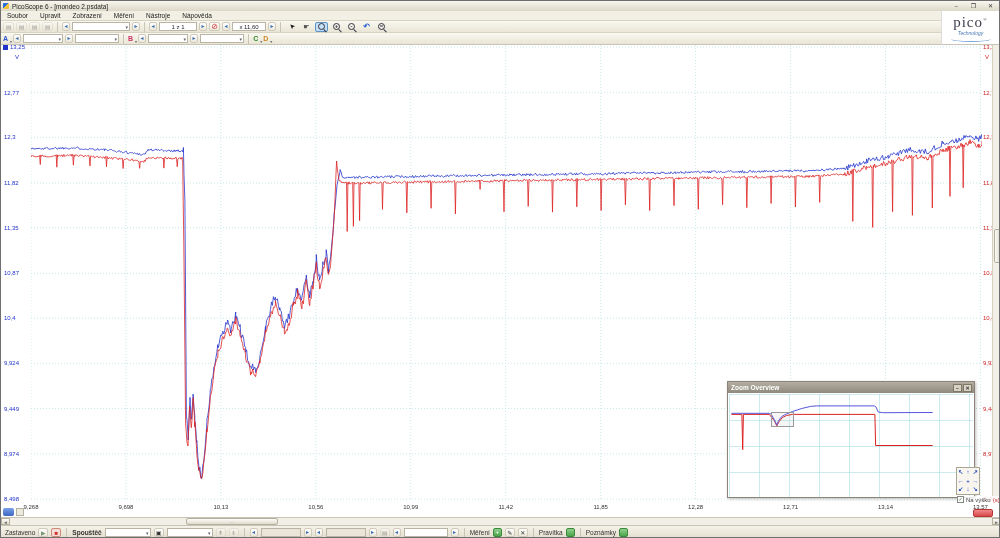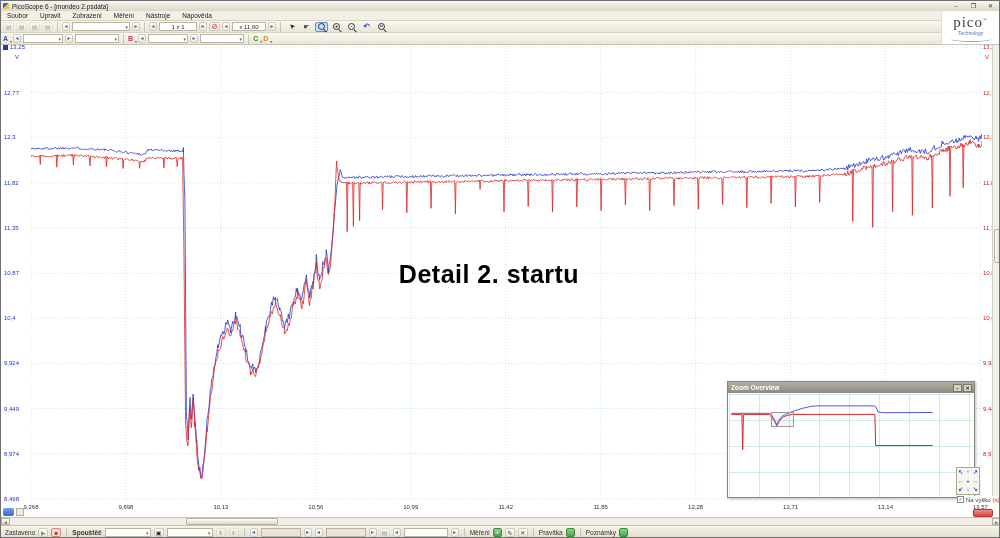--- a/index.html
+++ b/index.html
@@ -253,21 +253,20 @@
         <line x1="474.7271882981192" y1="0" x2="474.7271882981192" y2="456" stroke="#c9e7ea" stroke-width="1" stroke-dasharray="1,2"></line>
         <line x1="569.6726259577434" y1="0" x2="569.6726259577434" y2="456" stroke="#c9e7ea" stroke-width="1" stroke-dasharray="1,2"></line>
         <line x1="664.6180636173673" y1="0" x2="664.6180636173673" y2="456" stroke="#c9e7ea" stroke-width="1" stroke-dasharray="1,2"></line>
         <line x1="759.563501276991" y1="0" x2="759.563501276991" y2="456" stroke="#c9e7ea" stroke-width="1" stroke-dasharray="1,2"></line>
         <line x1="854.5089389366149" y1="0" x2="854.5089389366149" y2="456" stroke="#c9e7ea" stroke-width="1" stroke-dasharray="1,2"></line>
         <line x1="949.4543765962387" y1="0" x2="949.4543765962387" y2="456" stroke="#c9e7ea" stroke-width="1" stroke-dasharray="1,2"></line>
         <path d="M0.0 104.6L0.0 104.5L1.0 103.0L2.0 103.4L3.0 103.9L4.0 104.0L5.0 103.6L6.0 103.5L7.0 103.5L7.9 103.5L8.9 103.2L9.9 104.3L10.9 103.6L11.9 103.8L12.9 104.2L13.9 102.7L14.9 103.3L15.9 102.3L16.9 103.1L17.9 104.4L18.9 104.1L19.9 104.0L20.9 103.4L21.9 103.8L22.9 103.5L23.8 102.6L24.8 102.6L25.8 103.9L26.8 104.1L27.8 102.7L28.8 103.9L29.8 102.5L30.8 103.8L31.8 102.3L32.8 104.2L33.8 102.8L34.8 103.1L35.8 103.2L36.8 103.5L37.8 104.1L38.8 103.7L39.7 103.4L40.2 103.3L40.7 102.7L41.7 103.4L42.7 102.8L43.7 103.2L44.7 103.2L45.7 102.3L46.7 102.1L47.7 102.8L48.7 104.4L49.7 104.2L50.7 104.0L51.7 104.4L52.7 104.5L53.7 104.2L54.6 104.1L55.6 104.4L56.6 104.6L57.6 104.7L58.6 103.3L59.6 103.8L60.6 103.9L61.6 103.8L62.6 103.9L63.6 105.3L64.6 105.0L65.6 104.9L66.6 103.5L67.6 105.1L68.6 105.0L69.6 104.4L70.5 104.3L71.5 104.4L72.5 104.1L73.3 103.9L73.5 105.6L74.5 104.0L75.5 104.6L76.5 105.6L77.5 105.5L78.5 104.7L79.5 104.6L80.5 104.4L81.5 105.4L82.5 105.6L83.5 106.0L84.5 106.4L85.5 107.4L86.4 106.6L87.4 106.1L88.4 105.5L89.4 107.1L90.4 106.5L91.4 107.7L92.4 107.8L93.4 107.2L94.4 106.5L95.4 106.3L96.4 108.6L97.4 108.8L98.4 107.8L99.4 107.4L100.4 107.8L101.3 107.6L102.3 108.5L103.3 107.8L104.3 108.5L105.3 108.8L106.3 108.2L107.3 109.8L108.3 108.4L109.3 110.1L110.3 110.1L111.3 109.5L112.3 108.9L113.1 109.2L113.3 109.0L114.3 109.0L115.3 106.6L116.3 106.1L117.2 104.3L117.5 105.3L118.2 105.0L119.2 105.0L120.2 103.9L121.2 105.8L122.2 105.6L123.2 105.1L124.2 104.5L125.2 104.1L126.2 105.4L127.2 104.3L128.2 105.5L129.2 105.5L130.2 104.3L131.2 104.6L132.2 105.7L133.1 106.4L134.1 105.4L135.1 106.4L136.1 106.0L137.1 105.1L138.1 105.2L139.1 105.7L139.5 106.7L140.1 105.5L141.1 106.1L142.1 106.8L143.1 104.9L144.1 106.7L145.1 105.0L146.1 106.2L147.1 104.8L148.0 106.7L149.0 106.4L150.0 106.4L151.0 105.3L152.0 107.1L152.4 102.5L153.0 130.5L153.9 155.8L154.0 170.6L155.0 310.9L155.4 371.7L156.0 374.6L157.0 390.4L157.2 394.9L158.0 376.9L159.0 353.9L159.0 352.4L160.0 373.3L160.5 374.2L161.0 365.0L162.0 352.7L162.1 349.1L163.0 363.3L163.8 370.3L163.9 375.9L164.9 385.4L165.6 397.2L165.9 395.7L166.9 412.3L167.8 420.0L167.9 425.6L168.9 422.1L169.9 433.2L170.5 433.4L170.9 430.6L171.9 419.4L172.9 417.0L173.1 413.1L173.9 405.0L174.9 392.2L175.9 377.5L176.0 373.4L176.9 370.2L177.9 363.0L178.9 352.9L179.3 344.2L179.8 343.8L180.8 333.6L181.8 333.1L182.6 326.2L182.8 322.2L183.8 320.9L184.8 313.3L185.8 307.8L186.8 299.6L187.0 302.9L187.8 300.9L188.8 294.3L189.8 289.9L190.8 290.5L191.4 287.8L191.8 286.2L192.8 289.0L193.8 285.3L194.7 277.6L195.7 278.3L195.9 279.3L196.7 275.0L197.7 279.7L198.7 280.2L199.7 288.0L200.3 283.6L200.7 281.7L201.7 276.5L202.7 278.2L203.7 275.5L204.7 267.0L204.7 273.9L205.7 271.4L206.7 274.9L207.7 279.8L208.7 281.5L209.1 279.5L209.7 289.3L210.6 292.9L211.6 289.9L212.6 293.1L213.6 301.1L214.6 302.3L214.6 307.2L215.6 304.8L216.6 315.4L217.6 316.7L218.6 321.8L219.6 321.1L220.1 322.1L220.6 323.5L221.6 318.9L222.6 324.9L223.6 322.1L224.6 323.5L224.6 327.5L225.6 323.5L226.5 322.9L227.5 319.5L228.5 317.1L229.0 310.6L229.5 307.2L230.5 303.8L231.5 300.0L232.5 295.0L233.5 289.9L234.5 281.4L234.5 285.9L235.5 275.8L236.5 273.6L237.5 271.3L238.5 271.9L239.5 264.3L240.0 260.6L240.5 256.9L241.4 260.4L242.4 251.7L243.4 254.8L244.4 252.3L244.4 255.5L245.4 254.7L246.4 253.9L247.4 260.3L248.4 264.9L248.8 262.7L249.4 265.8L250.4 266.5L251.4 276.1L252.4 276.2L253.3 282.1L253.4 283.8L254.4 278.5L255.4 274.2L256.4 277.8L257.3 268.9L257.7 271.1L258.3 274.1L259.3 265.3L260.3 260.1L261.3 259.9L262.1 259.4L262.3 259.5L263.3 252.6L264.3 251.9L265.3 243.4L266.3 247.7L266.5 243.3L267.3 249.3L268.3 248.5L269.3 251.2L270.3 255.3L270.9 252.6L271.3 250.2L272.3 245.7L273.2 239.0L274.2 236.8L275.2 232.1L275.3 230.0L276.2 239.1L277.2 245.8L278.2 246.0L278.7 253.0L279.2 250.2L280.2 241.0L281.2 240.9L282.0 236.5L282.2 238.2L283.2 229.1L284.2 225.6L285.2 215.7L285.3 209.5L286.2 221.2L287.2 230.6L288.1 229.5L288.6 234.8L289.1 232.6L290.1 230.2L291.1 226.8L291.9 216.6L292.1 218.5L293.1 219.7L294.1 214.3L295.1 211.2L295.2 204.7L296.1 211.3L297.1 222.0L297.4 228.0L298.1 219.0L299.1 215.0L299.6 211.6L300.1 206.4L301.1 196.1L302.1 186.5L302.9 172.8L303.1 168.7L304.0 162.4L305.0 151.3L306.0 140.1L306.3 139.2L307.0 135.1L308.0 131.5L309.0 126.8L309.1 124.6L310.0 126.8L311.0 130.8L311.8 132.5L312.0 132.4L313.0 133.0L314.0 133.1L315.0 132.7L316.0 132.8L317.0 131.8L318.0 133.0L319.0 132.1L319.9 132.7L320.9 132.1L321.9 132.4L322.9 131.4L323.9 133.5L324.9 132.2L325.9 131.9L326.9 133.3L327.9 131.3L328.9 131.2L329.9 132.7L330.9 133.3L331.9 132.2L332.9 132.7L333.9 132.0L334.8 131.6L335.8 131.9L336.8 131.5L337.8 132.7L338.3 132.7L338.8 132.5L339.8 133.5L340.8 131.8L341.8 131.4L342.8 131.4L343.8 133.1L344.8 131.8L345.8 131.0L346.8 133.2L347.8 131.9L348.8 132.4L349.8 131.5L350.7 131.3L351.7 132.5L352.7 132.6L353.7 131.3L354.7 131.2L355.7 132.1L356.7 130.8L357.7 131.5L358.7 130.8L359.7 133.0L360.7 130.6L361.7 131.6L362.7 133.0L363.7 131.9L364.7 130.6L365.7 130.8L366.6 130.7L367.6 130.9L368.6 131.1L369.6 132.6L370.6 130.6L371.6 131.2L372.6 132.5L373.6 132.3L374.6 131.0L375.6 132.7L376.6 132.1L377.6 132.6L378.6 131.2L379.6 131.7L380.6 132.2L381.5 130.5L382.4 132.6L382.5 131.9L383.5 132.5L384.5 130.6L385.5 132.3L386.5 131.1L387.5 132.1L388.5 132.0L389.5 130.5L390.5 131.0L391.5 132.1L392.5 130.4L393.5 132.3L394.5 130.8L395.5 131.5L396.5 131.4L397.4 130.0L398.4 130.1L399.4 130.7L400.4 131.5L401.4 130.0L402.4 130.0L403.4 131.8L404.4 130.8L405.4 131.9L406.4 129.9L407.4 131.1L408.4 131.1L409.4 131.9L410.4 130.5L411.4 131.2L412.4 132.1L413.3 132.0L414.3 130.8L415.3 131.6L416.3 129.8L417.3 131.4L418.3 131.3L419.3 130.0L420.3 130.2L421.3 130.6L422.3 129.6L423.3 130.0L424.3 130.7L425.3 131.7L426.3 129.8L427.3 131.7L428.2 131.7L429.2 130.4L430.2 131.3L431.2 130.4L432.2 131.2L433.2 131.6L434.2 130.2L435.2 129.5L436.2 131.6L437.2 130.4L438.2 130.1L439.2 130.1L440.2 131.5L441.2 130.1L442.2 130.9L443.2 130.6L444.1 130.0L445.1 131.0L446.1 131.3L447.1 129.7L448.1 129.5L448.7 129.4L449.1 129.9L450.1 131.4L451.1 131.2L452.1 130.6L453.1 130.4L454.1 129.8L455.1 130.7L456.1 130.5L457.1 130.5L458.1 130.0L459.1 130.5L460.0 129.6L461.0 129.2L462.0 131.3L463.0 129.8L464.0 130.6L465.0 130.1L466.0 129.9L467.0 129.1L468.0 129.3L469.0 130.3L470.0 130.2L471.0 129.2L472.0 130.9L473.0 129.1L474.0 130.7L474.9 130.8L475.9 130.0L476.9 129.8L477.9 130.8L478.9 128.8L479.9 130.0L480.9 129.1L481.9 130.9L482.9 128.9L483.9 130.9L484.9 129.8L485.9 129.8L486.9 128.8L487.9 129.0L488.9 128.8L489.9 130.4L490.8 130.9L491.8 128.9L492.8 130.3L493.8 129.1L494.8 130.8L495.8 128.6L496.8 129.9L497.8 128.8L498.8 130.9L499.8 128.7L500.8 130.1L501.8 130.3L502.8 129.8L503.8 128.7L504.8 128.5L505.8 130.4L506.7 130.5L507.7 129.7L508.7 129.0L509.7 130.2L510.7 130.1L511.7 130.1L512.7 130.7L513.7 129.1L514.7 129.9L514.9 130.7L515.7 129.4L516.7 130.3L517.7 129.8L518.7 129.6L519.7 130.0L520.7 128.5L521.6 128.5L522.6 130.1L523.6 129.9L524.6 130.4L525.6 128.2L526.6 129.3L527.6 128.4L528.6 129.8L529.6 129.1L530.6 129.4L531.6 129.2L532.6 128.8L533.6 130.2L534.6 128.1L535.6 130.3L536.6 129.7L537.5 129.1L538.5 128.3L539.5 128.1L540.5 128.0L541.5 130.1L542.5 129.0L543.5 128.4L544.5 130.1L545.5 127.9L546.5 130.0L547.5 128.8L548.5 128.9L549.5 127.8L550.5 127.8L551.5 128.5L552.4 129.7L553.4 128.5L554.4 130.1L555.4 129.7L556.4 129.9L557.4 129.6L558.4 129.3L559.4 129.2L560.4 128.8L561.4 128.5L562.4 129.5L563.4 128.3L564.4 129.2L565.4 128.3L566.4 128.7L567.4 128.3L568.3 129.4L569.3 128.2L570.3 129.4L571.3 129.9L572.3 129.7L573.3 129.1L574.3 128.2L575.3 129.6L576.3 129.8L577.3 128.0L578.3 127.7L579.3 129.1L580.3 128.7L581.2 128.2L581.3 128.9L582.3 127.4L583.3 129.4L584.2 129.6L585.2 128.1L586.2 128.7L587.2 127.8L588.2 127.3L589.2 128.7L590.2 127.4L591.2 128.1L592.2 127.7L593.2 127.8L594.2 129.2L595.2 127.6L596.2 127.6L597.2 127.4L598.2 127.6L599.1 128.6L600.1 127.9L601.1 127.7L602.1 127.2L603.1 127.3L604.1 127.1L605.1 128.2L606.1 128.1L607.1 127.6L608.1 128.6L609.1 127.2L610.1 127.7L611.1 128.8L612.1 127.6L613.1 127.0L614.1 127.3L615.0 128.4L616.0 128.0L617.0 127.9L618.0 127.3L619.0 128.0L620.0 127.9L621.0 127.1L622.0 127.9L623.0 127.4L624.0 129.1L625.0 128.6L626.0 127.6L627.0 128.7L628.0 127.9L629.0 129.0L630.0 127.2L630.9 127.1L631.9 127.7L632.9 127.1L633.9 128.6L634.9 128.3L635.9 128.4L636.9 128.4L637.9 127.5L638.9 128.8L639.9 126.8L640.9 127.8L641.9 128.8L642.9 128.0L643.9 126.7L644.9 128.7L645.8 127.5L646.8 127.3L647.4 127.5L647.8 128.3L648.8 127.5L649.8 126.4L650.8 128.2L651.8 127.3L652.8 128.2L653.8 128.4L654.8 126.3L655.8 127.5L656.8 128.0L657.8 126.7L658.8 128.1L659.8 126.7L660.8 126.8L661.7 127.4L662.7 126.9L663.7 127.0L664.7 126.5L665.7 127.3L666.7 126.1L667.7 126.4L668.7 127.8L669.7 128.0L670.7 127.2L671.7 126.2L672.7 126.4L673.7 126.9L674.7 127.0L675.7 127.1L676.7 126.1L677.6 128.0L678.6 126.2L679.6 128.0L680.6 125.9L681.6 126.3L682.6 125.9L683.6 125.8L684.6 126.1L685.6 127.8L686.6 127.2L687.6 126.3L688.6 127.5L689.6 126.3L690.6 126.8L691.6 127.5L692.5 127.3L693.5 127.4L694.5 127.1L695.5 126.8L696.5 126.3L697.5 125.8L698.5 126.5L699.5 125.6L700.5 126.2L701.5 127.0L702.5 127.1L703.5 127.2L704.5 126.9L705.5 126.8L706.5 127.2L707.5 126.0L708.4 127.7L709.4 125.9L710.4 127.7L711.4 125.4L712.4 127.7L713.4 127.7L713.6 126.5L714.4 127.3L715.4 127.4L716.4 127.6L717.4 127.2L718.4 125.6L719.4 125.4L720.4 126.8L721.4 127.3L722.4 125.7L723.4 127.3L724.3 126.4L725.3 127.5L726.3 126.5L727.3 126.4L728.3 125.9L729.3 127.5L730.3 126.2L731.3 126.0L732.3 127.2L733.3 125.3L734.3 126.8L735.3 125.3L736.3 126.6L737.3 126.5L738.3 126.1L739.2 126.2L740.2 126.8L741.2 126.3L742.2 125.0L743.2 125.7L744.2 126.6L745.2 126.6L746.2 126.4L747.2 126.6L748.2 125.1L749.2 125.9L750.2 125.5L751.2 126.2L752.2 126.3L753.2 125.2L754.2 126.1L755.1 124.9L756.1 126.2L757.1 125.1L758.1 126.8L759.1 124.8L760.1 126.0L761.1 126.8L762.1 126.3L763.1 125.3L764.1 124.8L765.1 126.2L766.1 125.0L767.1 125.3L768.1 125.5L769.1 126.5L770.1 124.8L771.0 125.5L772.0 126.5L773.0 126.8L774.0 126.9L775.0 125.5L776.0 126.6L777.0 125.6L778.0 125.5L779.0 125.7L779.9 125.6L780.0 125.2L781.0 125.7L782.0 125.2L783.0 125.3L784.0 125.8L785.0 125.2L785.9 125.1L786.9 125.0L787.9 125.4L788.9 125.6L789.9 125.4L790.9 123.9L791.9 125.0L792.9 125.8L793.9 125.7L794.9 124.6L795.9 123.9L796.9 125.2L797.9 123.7L798.9 124.1L799.9 123.7L800.9 124.9L801.8 125.1L802.8 124.8L803.8 123.1L804.8 123.4L805.8 124.8L806.8 123.0L807.8 124.0L808.8 124.0L809.8 122.9L810.8 124.1L811.8 123.2L812.8 123.7L813.0 122.8L813.8 124.4L814.8 124.3L815.8 121.0L816.8 125.0L817.7 119.6L818.7 122.6L819.7 119.7L820.7 120.6L821.7 121.3L822.7 118.4L823.7 122.5L824.7 120.0L825.7 118.7L826.7 120.7L827.7 120.8L828.7 117.1L829.7 119.9L830.7 119.0L831.7 117.8L832.6 116.4L833.6 118.6L834.6 117.1L835.1 118.5L835.6 113.9L836.6 117.7L837.6 113.0L838.6 113.5L839.6 115.9L840.6 115.0L841.6 113.2L842.6 112.9L843.6 115.4L844.6 114.8L845.6 111.9L846.6 115.4L847.6 115.0L848.5 115.7L849.5 113.7L850.5 111.8L851.5 110.3L852.5 114.9L853.5 114.5L854.5 111.7L855.5 113.1L856.5 111.4L857.2 110.3L857.5 113.4L858.5 112.2L859.5 109.1L860.5 109.0L861.5 109.7L862.5 107.7L863.5 108.4L864.4 109.0L865.4 110.1L866.4 107.6L867.4 110.6L868.4 106.3L869.4 105.3L870.4 108.8L871.4 106.0L872.4 104.6L873.4 105.1L874.4 107.7L875.4 103.8L876.4 107.5L877.4 103.6L878.4 105.7L879.2 102.3L879.3 102.7L880.3 106.5L881.3 105.6L882.3 105.6L883.3 107.4L884.3 106.2L885.3 107.7L886.3 107.3L887.3 106.4L888.3 104.6L889.3 108.4L890.3 105.0L891.3 104.8L892.3 105.7L893.3 108.6L894.3 103.9L895.2 107.1L896.2 109.1L896.9 108.3L897.2 108.9L898.2 107.4L899.2 106.5L900.2 106.6L901.2 104.5L902.2 102.5L903.2 100.5L904.2 105.2L905.2 103.8L906.2 103.4L907.2 102.8L908.2 102.9L909.2 102.2L910.2 101.9L911.1 96.1L912.1 98.7L912.4 97.4L913.1 98.8L914.1 99.8L915.1 98.3L916.1 98.4L917.1 99.4L918.1 98.1L919.1 96.7L920.1 96.9L921.1 94.8L922.1 95.5L923.1 98.0L924.1 96.6L925.1 93.7L926.0 97.9L927.0 95.6L927.8 96.4L928.0 93.0L929.0 95.5L930.0 95.4L931.0 93.4L932.0 94.5L933.0 90.4L934.0 92.9L935.0 90.5L936.0 91.8L937.0 91.5L938.0 91.9L938.9 91.7L939.0 90.5L940.0 91.5L941.0 92.0L941.9 93.0L942.9 94.6L943.9 94.3L944.9 90.9L945.9 94.0L946.9 92.6L947.7 96.4L947.9 95.1L948.9 90.8L949.9 93.9L950.9 89.0L951.0 89.3" fill="none" stroke="#2233cc" stroke-width="0.8" stroke-linejoin="round"></path>
         <path d="M0.0 111.3L0.0 111.9L1.0 110.3L2.0 111.3L3.0 110.9L4.0 111.8L5.0 111.9L6.0 111.5L7.0 111.6L7.9 111.0L8.6 110.6L8.9 114.8L9.3 119.5L9.9 109.9L9.9 111.6L10.9 110.5L11.9 110.2L12.9 111.8L13.9 110.7L14.9 112.0L15.9 111.8L16.9 111.7L17.9 111.9L18.9 111.7L19.9 111.8L20.9 111.6L21.9 111.0L22.9 111.0L23.8 110.6L24.8 110.8L25.2 109.7L25.8 121.6L25.8 122.2L26.5 109.9L26.8 111.8L27.8 110.3L28.8 110.3L29.8 111.2L30.8 109.8L31.8 111.8L32.8 109.4L33.8 111.6L34.8 110.6L35.8 110.3L36.8 109.8L37.8 110.6L38.8 109.9L39.7 110.2L40.2 109.3L40.7 111.2L41.7 109.5L41.7 109.3L42.4 120.1L42.7 115.2L43.1 109.9L43.7 111.4L44.7 109.6L45.7 110.3L46.7 110.4L47.7 111.6L48.7 110.2L49.7 110.1L50.7 110.4L51.7 110.6L52.7 112.1L53.7 110.5L54.6 110.4L55.6 111.5L56.6 110.5L57.6 110.3L58.3 112.3L58.6 116.0L59.0 120.9L59.6 111.1L59.6 110.9L60.6 111.3L61.6 111.8L62.6 110.9L63.6 112.9L64.6 112.2L65.6 111.4L66.6 111.3L67.6 112.8L68.6 112.2L69.6 111.7L70.5 112.4L71.5 113.1L72.5 111.8L73.3 112.2L73.5 113.5L74.5 112.2L74.9 111.3L75.5 121.7L75.5 121.0L76.2 111.6L76.5 112.2L77.5 113.9L78.5 112.4L79.5 113.3L80.5 112.4L81.5 114.3L82.5 112.7L83.5 112.5L84.5 112.5L85.5 113.0L86.4 113.5L87.4 114.9L88.4 112.9L89.4 114.1L90.4 113.4L91.4 113.3L91.4 113.2L92.1 123.5L92.4 120.0L92.7 115.3L93.4 114.2L94.4 114.4L95.4 113.5L96.4 113.9L97.4 114.8L98.4 115.1L99.4 115.6L100.4 114.3L101.3 113.9L102.3 116.1L103.3 115.5L104.3 115.2L105.3 115.4L106.3 115.2L107.3 116.6L108.0 116.5L108.3 120.8L108.6 123.3L109.3 116.6L109.3 116.5L110.3 116.9L111.3 115.9L112.3 117.1L113.1 117.2L113.3 115.3L114.3 116.2L115.3 113.2L116.3 113.7L117.2 113.4L117.5 112.5L118.2 113.0L119.2 113.0L120.2 113.2L121.2 112.7L122.2 112.3L123.2 113.3L124.2 113.6L125.2 113.8L126.2 112.0L127.2 112.8L128.2 112.9L129.2 112.7L130.2 112.5L131.2 113.3L132.2 114.0L132.3 113.0L132.9 123.1L133.1 119.2L133.6 114.1L134.1 111.9L135.1 112.5L136.1 114.1L137.1 112.7L138.1 112.7L139.1 114.0L139.5 112.8L140.1 113.9L141.1 114.1L142.1 113.2L143.1 114.1L144.1 112.9L145.1 112.1L145.5 114.5L146.1 119.1L146.2 121.7L146.8 114.4L147.1 113.6L148.0 113.6L149.0 112.5L150.0 114.3L151.0 112.3L151.7 114.3L152.0 141.7L152.8 197.9L153.0 216.2L154.0 317.0L154.6 378.9L155.0 383.5L156.0 397.3L156.8 400.2L157.0 401.0L158.0 372.8L158.5 361.7L159.0 364.5L160.0 380.6L160.3 382.7L161.0 375.2L162.0 355.2L162.1 352.6L163.0 364.7L163.8 382.0L163.9 376.9L164.9 393.2L165.6 404.3L165.9 410.0L166.9 419.6L167.8 424.8L167.9 422.9L168.9 427.5L169.9 433.1L170.5 433.7L170.9 433.2L171.9 427.9L172.9 414.8L173.1 414.0L173.9 408.8L174.9 398.6L175.9 383.9L176.0 387.1L176.9 379.4L177.9 368.2L178.9 358.3L179.3 350.3L179.8 350.0L180.8 345.7L181.8 337.9L182.6 330.7L182.8 328.2L183.8 320.9L184.8 317.0L185.8 313.9L186.8 313.0L187.0 304.7L187.8 305.9L188.8 304.3L189.8 303.1L190.8 296.1L191.4 291.8L191.8 291.4L192.8 294.1L193.8 291.0L194.7 287.1L195.7 286.7L195.9 283.5L196.7 283.2L197.7 286.9L198.7 290.9L199.7 290.5L200.3 290.1L200.7 285.7L201.7 286.0L202.7 280.3L203.7 276.4L204.7 279.1L204.7 272.2L205.7 275.6L206.7 284.6L207.7 284.7L208.7 285.7L209.1 291.5L209.7 291.2L210.6 295.9L211.6 298.6L212.6 304.9L213.6 303.8L214.6 310.0L214.6 313.2L215.6 317.3L216.6 316.8L217.6 318.0L218.6 320.3L219.6 330.1L220.1 327.0L220.6 328.7L221.6 324.0L222.6 328.4L223.6 330.6L224.6 331.0L224.6 331.6L225.6 325.7L226.5 323.2L227.5 322.2L228.5 316.0L229.0 318.1L229.5 312.6L230.5 310.6L231.5 303.7L232.5 297.4L233.5 296.4L234.5 285.1L234.5 287.5L235.5 286.4L236.5 280.6L237.5 280.4L238.5 273.0L239.5 271.8L240.0 267.1L240.5 266.6L241.4 268.9L242.4 262.3L243.4 262.6L244.4 259.8L244.4 255.6L245.4 261.1L246.4 264.0L247.4 268.8L248.4 270.8L248.8 270.7L249.4 269.7L250.4 276.4L251.4 282.4L252.4 282.3L253.3 282.9L253.4 289.0L254.4 288.2L255.4 284.7L256.4 285.4L257.3 278.5L257.7 279.8L258.3 280.5L259.3 274.4L260.3 273.0L261.3 263.0L262.1 257.4L262.3 260.3L263.3 256.9L264.3 258.9L265.3 252.1L266.3 253.7L266.5 244.2L267.3 248.8L268.3 253.9L269.3 253.4L270.3 262.1L270.9 263.9L271.3 255.8L272.3 258.9L273.2 250.4L274.2 239.8L275.2 234.7L275.3 234.9L276.2 241.9L277.2 248.2L278.2 258.9L278.7 260.6L279.2 254.1L280.2 253.7L281.2 240.7L282.0 244.1L282.2 244.0L283.2 229.4L284.2 228.1L285.2 219.3L285.3 217.0L286.2 230.9L287.2 235.9L288.1 235.4L288.6 243.8L289.1 243.7L290.1 237.5L291.1 234.9L291.9 226.1L292.1 222.3L293.1 223.1L294.1 214.5L295.1 212.7L295.2 214.5L296.1 221.7L297.1 228.3L297.4 229.5L298.1 227.1L299.1 223.3L299.6 220.3L300.1 212.5L301.1 199.9L302.1 185.9L302.9 176.3L303.1 175.1L304.0 154.0L305.0 128.5L305.6 116.0L306.0 120.8L307.0 128.5L307.8 133.7L308.0 135.4L309.0 136.0L310.0 136.1L311.0 138.0L311.8 137.4L312.0 137.3L313.0 137.5L314.0 138.1L315.0 136.8L315.5 137.9L316.0 170.5L316.2 186.5L316.9 137.5L317.0 139.3L318.0 136.8L319.0 139.1L319.9 138.5L320.9 137.6L321.7 137.3L321.9 151.7L322.4 181.3L322.9 144.4L323.0 137.2L323.9 138.9L324.9 138.8L325.9 138.2L326.9 137.6L327.9 138.1L327.9 138.7L328.6 175.7L328.9 156.0L329.2 137.3L329.9 139.2L330.9 138.6L331.9 138.2L332.9 137.4L333.9 138.6L334.8 138.1L335.8 137.3L336.8 137.0L337.8 138.7L338.3 136.8L338.8 138.8L339.8 138.9L340.8 137.1L341.8 137.8L342.8 137.1L343.8 136.8L344.8 137.6L345.8 138.2L346.8 137.9L347.8 138.3L348.8 137.6L349.8 136.9L350.7 138.4L350.9 138.4L351.5 164.4L351.7 155.1L352.2 138.9L352.7 137.0L353.7 136.7L354.7 137.0L355.7 138.5L356.7 138.0L357.7 138.1L358.7 138.4L359.7 138.6L360.7 137.6L361.7 137.3L362.7 136.6L363.7 137.7L364.7 136.5L365.7 137.8L366.6 138.4L367.6 137.1L368.6 137.0L369.6 137.4L370.6 138.5L371.6 137.6L372.6 136.8L373.6 136.1L374.6 136.8L375.1 136.9L375.6 157.6L375.8 167.8L376.5 137.8L376.6 136.6L377.6 137.6L378.6 136.8L379.6 138.1L380.6 136.6L381.5 137.6L382.4 137.5L382.5 138.3L383.5 135.8L384.5 136.6L385.5 137.5L386.5 135.9L387.5 137.0L388.5 137.5L389.5 135.8L390.5 138.0L391.5 137.1L392.5 136.0L393.5 137.2L394.5 135.8L395.5 137.2L396.5 135.7L397.4 138.1L398.4 136.0L399.4 135.7L399.4 135.8L400.1 163.3L400.4 150.8L400.8 136.9L401.4 136.6L402.4 137.2L403.4 136.4L404.4 137.8L405.4 137.4L406.4 137.0L407.4 137.3L408.4 136.3L409.4 137.7L410.4 136.7L411.4 136.2L412.4 137.8L413.3 137.4L414.3 135.8L415.3 137.7L416.3 136.6L417.3 135.4L418.3 137.4L419.3 136.2L420.3 136.7L421.3 137.0L422.3 136.3L423.3 135.3L423.7 135.7L424.3 161.6L424.4 168.9L425.0 137.6L425.3 137.3L426.3 136.7L427.3 137.0L428.2 137.0L429.2 137.2L430.2 137.2L431.2 136.0L432.2 137.0L433.2 137.3L434.2 135.1L435.2 136.0L436.2 136.8L437.2 135.8L438.2 136.4L439.2 136.6L440.2 135.9L441.2 135.9L442.2 135.9L443.2 136.9L444.1 135.9L445.1 135.9L446.1 136.8L447.1 135.1L448.0 136.5L448.1 136.3L448.7 136.0L448.7 135.1L449.1 144.4L449.3 136.4L450.1 135.3L451.1 135.1L452.1 136.3L453.1 136.6L454.1 136.1L455.1 137.1L456.1 136.1L457.1 136.7L458.1 137.0L459.1 137.0L460.0 135.5L461.0 137.1L462.0 136.3L463.0 135.6L464.0 134.8L465.0 136.4L466.0 135.1L467.0 135.8L468.0 137.0L469.0 135.0L470.0 135.8L471.0 134.9L472.0 135.5L472.3 136.8L473.0 166.8L473.0 165.4L473.6 134.6L474.0 136.0L474.9 134.6L475.9 135.2L476.9 136.3L477.9 136.5L478.9 135.7L479.9 135.2L480.9 136.0L481.9 135.2L482.9 135.7L483.9 135.6L484.9 135.6L485.9 135.1L486.9 134.9L487.9 136.6L488.9 135.4L489.9 135.6L490.8 136.0L491.8 136.2L492.8 134.3L493.8 134.4L494.8 135.6L495.8 134.6L496.6 136.1L496.8 144.9L497.2 161.4L497.8 139.6L497.9 134.4L498.8 134.6L499.8 136.3L500.8 136.2L501.8 134.9L502.8 134.5L503.8 135.8L504.8 134.9L505.8 136.0L506.7 135.0L507.7 136.5L508.7 135.2L509.7 134.6L510.7 135.4L511.7 135.0L512.7 135.0L513.7 135.9L514.7 134.3L514.9 135.6L515.7 135.7L516.7 135.7L517.7 135.4L518.7 134.9L519.7 136.2L520.7 135.3L520.9 134.5L521.5 167.1L521.6 160.5L522.2 135.1L522.6 135.3L523.6 135.8L524.6 134.9L525.6 135.6L526.6 133.9L527.6 134.5L528.6 135.4L529.6 135.3L530.6 136.0L531.6 134.0L532.6 135.2L533.6 134.2L534.6 134.5L535.6 133.7L536.6 135.8L537.5 133.9L538.5 135.4L539.5 135.8L540.5 133.6L541.5 134.1L542.5 136.0L543.5 135.6L544.5 135.8L545.2 133.6L545.5 149.4L545.8 161.8L546.5 134.3L546.5 133.6L547.5 135.4L548.5 134.5L549.5 135.0L550.5 134.2L551.5 134.4L552.4 134.6L553.4 133.4L554.4 135.7L555.4 135.5L556.4 135.2L557.4 135.7L558.4 134.1L559.4 133.4L560.4 134.3L561.4 135.0L562.4 134.6L563.4 134.3L564.4 134.9L565.4 134.4L566.4 133.2L567.4 135.6L568.3 134.1L569.3 133.4L569.5 133.7L570.1 165.5L570.3 154.5L570.8 134.1L571.3 134.4L572.3 134.4L573.3 133.8L574.3 134.5L575.3 135.5L576.3 134.6L577.3 134.0L578.3 133.9L579.3 133.5L580.3 133.7L581.2 135.0L581.3 135.0L582.3 133.1L583.3 135.1L584.2 134.8L585.2 134.7L586.2 133.2L587.2 134.0L588.2 133.8L589.2 133.8L590.2 135.1L591.2 132.9L592.2 135.2L593.2 133.4L593.7 135.0L594.2 151.1L594.4 159.8L595.1 134.7L595.2 133.3L596.2 135.2L597.2 134.3L598.2 133.3L599.1 134.2L600.1 135.2L601.1 133.7L602.1 133.4L603.1 134.4L604.1 133.3L605.1 133.3L606.1 132.7L607.1 134.4L608.1 134.9L609.1 133.3L610.1 134.0L611.1 134.9L612.1 134.8L613.1 132.8L614.1 132.6L615.0 133.6L616.0 134.8L617.0 132.7L618.0 133.8L618.0 134.8L618.7 165.6L619.0 148.4L619.4 134.2L620.0 134.6L621.0 134.3L622.0 132.8L623.0 134.3L624.0 134.0L625.0 132.8L626.0 132.7L627.0 132.5L628.0 132.8L629.0 133.6L630.0 134.4L630.9 133.1L631.9 133.7L632.9 134.0L633.9 133.0L634.9 132.3L635.9 133.0L636.9 133.2L637.9 132.6L638.9 132.4L639.9 133.2L640.9 132.6L641.9 132.7L642.3 134.4L642.9 156.9L643.0 160.6L643.6 134.3L643.9 134.3L644.9 133.1L645.8 133.4L646.8 133.3L647.4 134.3L647.8 132.4L648.8 134.1L649.8 133.2L650.8 133.0L651.8 133.8L652.8 132.8L653.8 132.8L654.8 132.7L655.8 132.6L656.8 133.6L657.8 133.4L658.8 132.6L659.8 132.6L660.8 133.8L661.7 133.9L662.7 132.4L663.7 134.1L664.7 132.2L665.7 133.4L666.6 132.8L666.7 137.1L667.3 164.3L667.7 142.2L667.9 134.0L668.7 132.9L669.7 131.8L670.7 132.6L671.7 131.7L672.7 133.7L673.7 131.7L674.7 133.0L675.7 133.9L676.7 131.6L677.6 134.0L678.6 132.2L679.6 132.4L680.6 133.5L681.6 133.5L682.6 132.6L683.6 131.9L684.6 133.1L685.6 132.9L686.6 133.7L687.6 133.8L688.6 133.4L689.6 132.5L690.6 133.7L690.9 133.5L691.6 158.9L691.6 159.7L692.2 133.7L692.5 133.5L693.5 131.5L694.5 132.8L695.5 132.7L696.5 132.5L697.5 132.2L698.5 133.2L699.5 132.6L700.5 131.5L701.5 131.9L702.5 132.2L703.5 131.3L704.5 132.7L705.5 132.9L706.5 132.4L707.5 132.5L708.4 131.5L709.4 133.3L710.4 132.4L711.4 132.0L712.4 131.9L713.4 131.2L713.6 132.0L714.4 133.0L715.2 132.6L715.4 141.7L715.8 162.7L716.4 138.1L716.5 132.2L717.4 131.6L718.4 132.0L719.4 131.8L720.4 131.7L721.4 131.6L722.4 132.9L723.4 132.8L724.3 131.2L725.3 130.9L726.3 133.1L727.3 133.0L728.3 132.6L729.3 133.1L730.3 132.4L731.3 131.5L732.3 132.9L733.3 132.1L734.3 133.1L735.3 132.2L736.3 131.8L737.3 131.8L738.3 132.2L739.2 130.8L739.5 131.2L740.1 158.5L740.2 154.1L740.8 130.8L741.2 132.1L742.2 132.0L743.2 132.2L744.2 131.3L745.2 131.9L746.2 131.5L747.2 130.9L748.2 131.3L749.2 131.2L750.2 131.8L751.2 130.5L752.2 132.6L753.2 132.5L754.2 131.2L755.1 132.4L756.1 131.7L757.1 130.7L758.1 132.8L759.1 132.5L760.1 130.6L761.1 131.8L762.1 132.1L763.1 132.0L763.8 131.2L764.1 146.3L764.4 161.9L765.1 131.7L765.1 131.1L766.1 130.8L767.1 130.8L768.1 130.6L769.1 131.5L770.1 131.3L771.0 130.6L772.0 132.5L773.0 131.5L774.0 132.7L775.0 130.5L776.0 132.1L777.0 130.5L778.0 132.5L779.0 130.4L779.9 131.4L780.0 131.2L781.0 131.9L782.0 130.0L783.0 132.2L784.0 130.6L785.0 131.0L785.9 130.3L786.9 130.3L787.9 130.9L788.0 129.9L788.7 157.3L788.9 148.0L789.4 131.3L789.9 130.8L790.9 130.8L791.9 131.7L792.9 129.4L793.9 130.1L794.9 131.0L795.9 130.2L796.9 129.3L797.9 130.9L798.9 130.2L799.9 130.2L800.9 129.2L801.8 129.5L802.8 129.0L803.8 129.8L804.8 128.9L805.8 128.8L806.8 129.6L807.8 130.0L808.8 129.5L809.8 129.3L810.8 129.5L811.8 130.1L812.8 129.0L813.0 130.2L813.8 127.7L814.8 130.9L815.8 130.4L816.8 125.8L817.7 129.9L818.7 130.0L819.7 125.8L820.7 128.7L821.2 124.5L821.7 170.7L821.8 176.4L822.5 124.2L822.7 124.1L823.7 124.1L824.7 126.1L825.7 127.7L826.7 125.9L827.7 125.2L828.7 126.7L829.7 125.9L830.7 123.2L831.7 124.1L832.6 121.0L833.6 121.2L834.6 123.3L835.1 124.7L835.6 121.3L836.6 122.7L837.6 122.0L838.6 122.5L839.6 120.3L840.6 122.7L841.0 122.0L841.6 172.2L841.7 182.4L842.4 120.3L842.6 122.2L843.6 119.1L844.6 122.7L845.6 120.7L846.6 121.3L847.6 120.7L848.5 120.5L849.5 120.2L850.5 118.2L851.5 120.9L852.5 116.5L853.5 118.1L854.5 121.1L855.5 118.2L856.5 119.7L857.2 117.8L857.5 115.8L858.5 116.9L859.5 118.6L860.5 116.2L860.9 114.8L861.5 162.0L861.6 166.7L862.2 116.2L862.5 115.4L863.5 118.5L864.4 117.5L865.4 115.3L866.4 114.8L867.4 112.5L868.4 112.6L869.4 115.7L870.4 114.3L871.4 115.8L872.4 115.8L873.4 112.9L874.4 111.4L875.4 110.2L876.4 114.0L877.4 113.0L878.4 110.3L879.2 113.0L879.3 113.0L880.3 110.4L880.8 111.4L881.3 158.9L881.4 170.3L882.1 111.8L882.3 112.3L883.3 112.1L884.3 111.1L885.3 109.8L886.3 113.8L887.3 113.5L888.3 112.6L889.3 112.7L890.3 110.1L891.3 112.5L892.3 112.0L893.3 113.8L894.3 111.8L895.2 112.4L896.2 115.2L896.9 114.0L897.2 114.7L898.2 111.7L899.2 109.2L900.2 113.0L900.7 110.4L901.2 152.4L901.3 163.0L902.0 113.2L902.2 110.6L903.2 111.3L904.2 109.0L905.2 109.6L906.2 110.5L907.2 108.5L908.2 109.6L909.2 104.4L910.2 104.8L911.1 106.5L912.1 103.9L912.4 106.6L913.1 105.3L914.1 106.7L915.1 103.0L916.1 106.6L917.1 101.2L918.1 105.5L918.3 101.2L919.0 151.4L919.1 139.2L919.6 105.4L920.1 101.0L921.1 102.7L922.1 101.9L923.1 101.1L924.1 101.3L925.1 103.6L926.0 104.0L927.0 101.1L927.8 100.8L928.0 103.1L929.0 101.7L930.0 98.1L931.0 101.7L931.6 99.2L932.0 128.6L932.2 142.7L932.9 100.0L933.0 102.1L934.0 99.7L935.0 97.7L936.0 99.9L937.0 100.4L938.0 96.3L938.9 98.7L939.0 94.6L940.0 98.4L941.0 96.5L941.9 96.4L942.9 97.9L943.9 98.1L944.9 101.5L945.9 102.3L946.9 99.4L947.7 102.4L947.9 99.1L948.9 102.5L949.9 101.3L950.9 100.0L951.0 95.7" fill="none" stroke="#dd2222" stroke-width="0.8" stroke-linejoin="round"></path>
       </svg>
 
-    <div class="annotation" id="annotation" style="left: 397.858px; top: 215.064px;">Detail 2. startu</div>
 
     <div id="xlabels">
         <div class="xlab" style="left: 30px;">9,268</div>
         <div class="xlab" style="left: 124.945px;">9,698</div>
         <div class="xlab" style="left: 219.891px;">10,13</div>
         <div class="xlab" style="left: 314.836px;">10,56</div>
         <div class="xlab" style="left: 409.782px;">10,99</div>
         <div class="xlab" style="left: 504.727px;">11,42</div>
         <div class="xlab" style="left: 599.673px;">11,85</div>
         <div class="xlab" style="left: 694.618px;">12,28</div>

